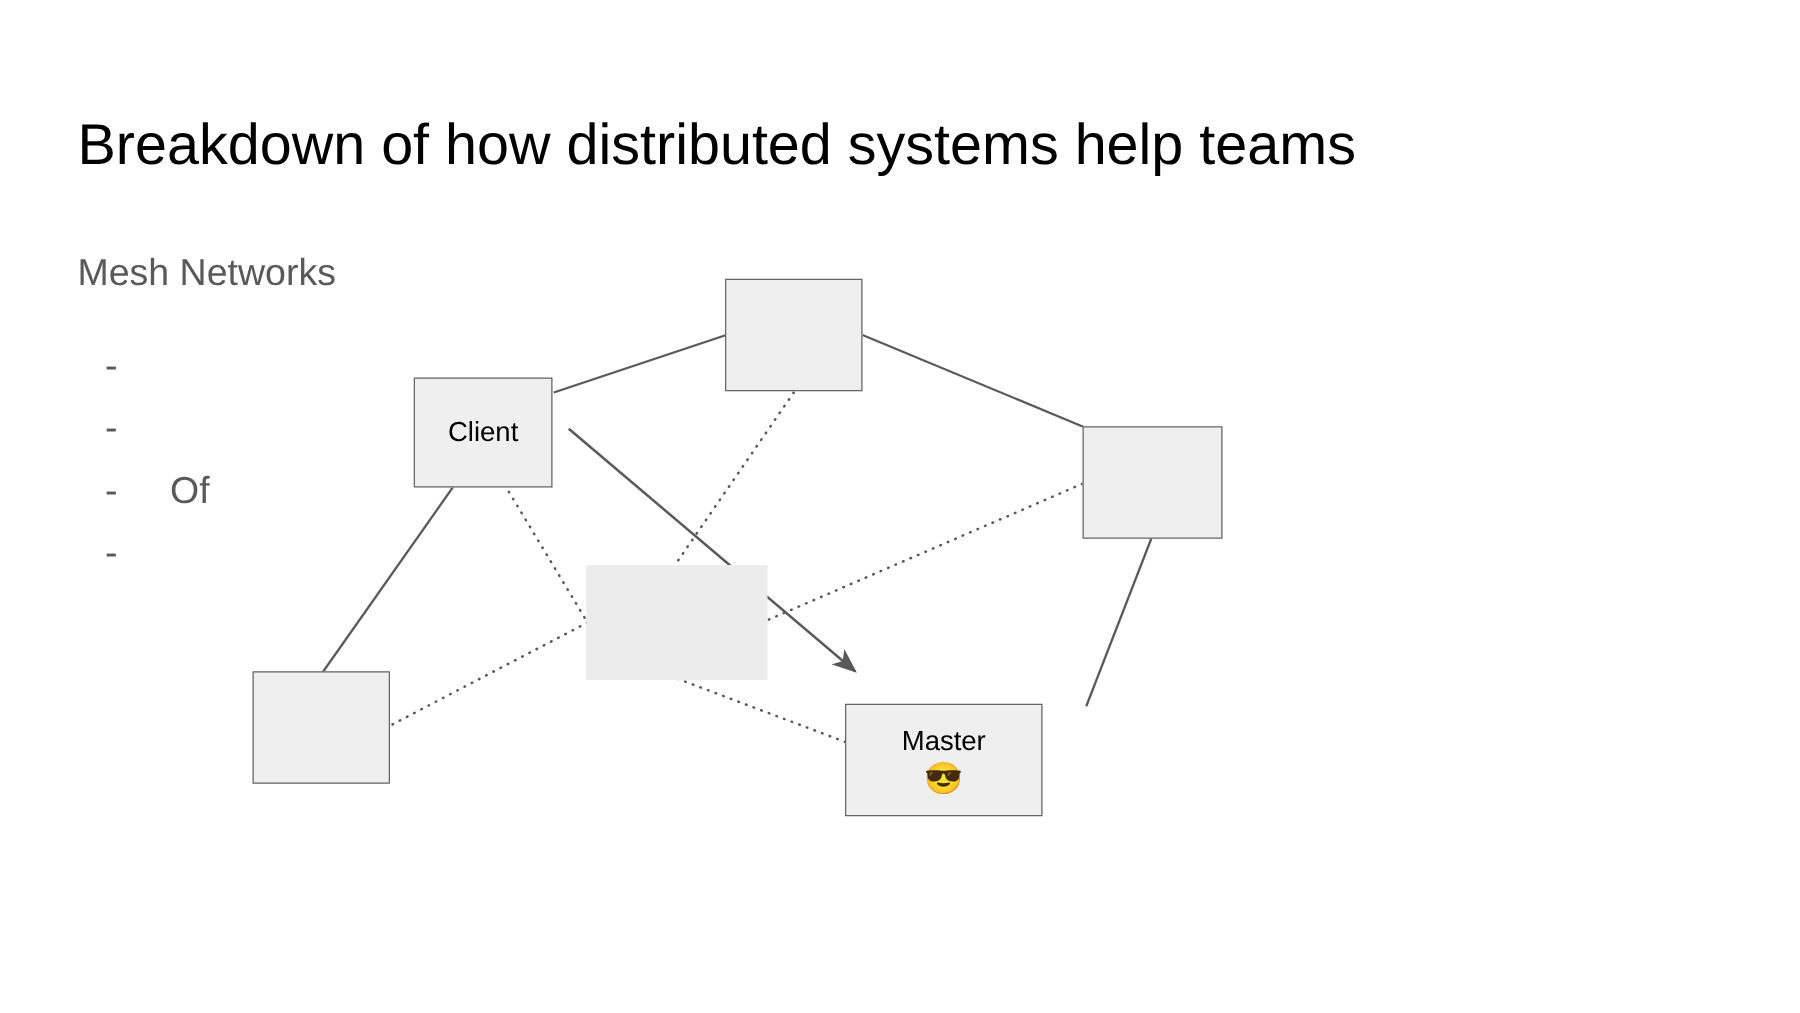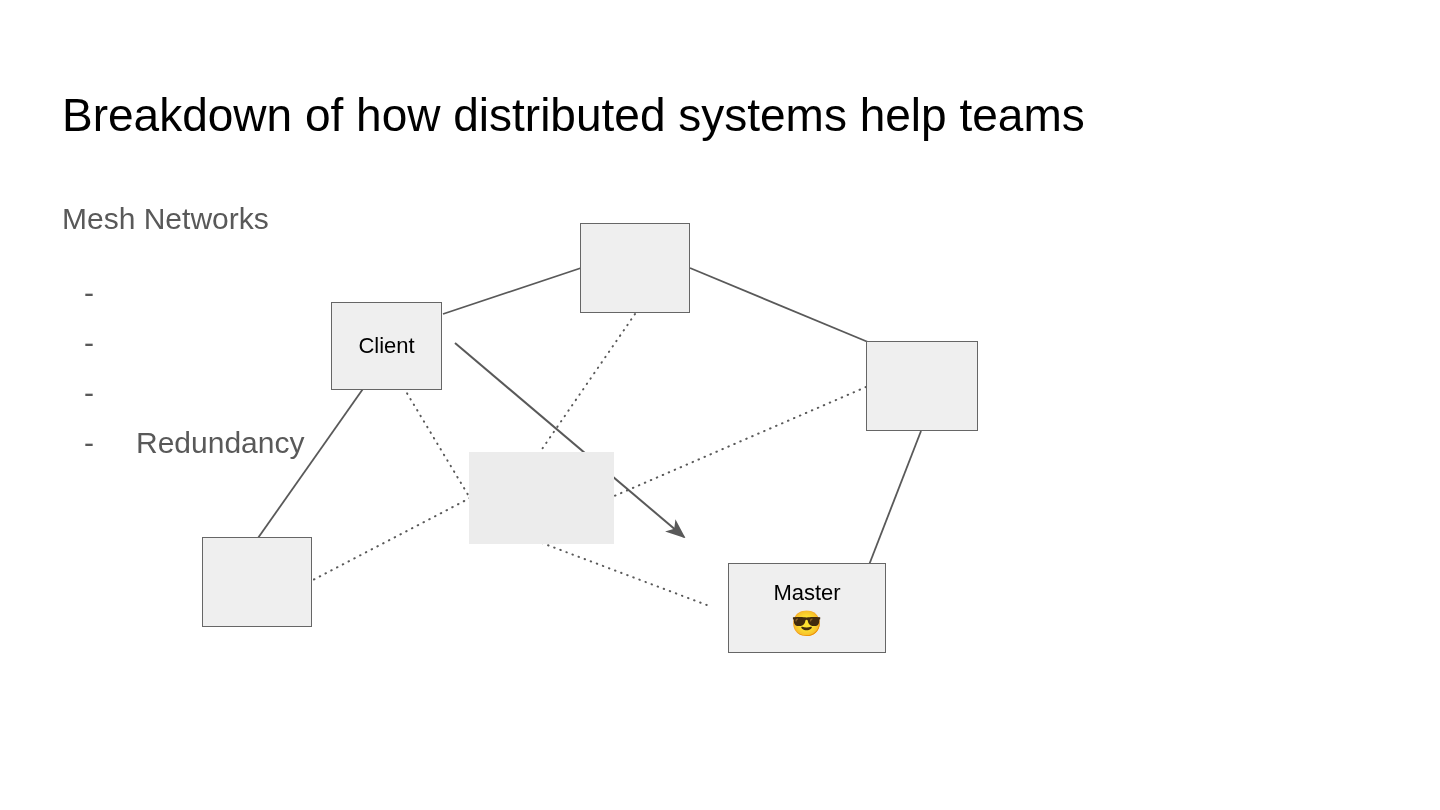--- a/index.html
+++ b/index.html
@@ -110,24 +110,24 @@
 
   <ul id="bullet-list">
     <li>
       <span class="dash">-</span>
     </li>
     <li>
       <span class="dash">-</span>
     </li>
     <li>
       <span class="dash">-</span>
+      <span class="bullet-text">Of</span>
     </li>
     <li>
       <span class="dash">-</span>
-      <span class="bullet-text">Redundancy</span>
     </li>
   </ul>
 
   <svg id="diagram-svg" viewBox="0 0 1440 810">
     <defs>
       <marker id="arrowhead" markerWidth="10" markerHeight="8" refX="9" refY="4" orient="auto" markerUnits="strokeWidth">
         <path d="M0,0 L10,4 L0,8 L2.6,4 z" fill="#595959"></path>
       </marker>
     </defs>
 
@@ -165,18 +165,18 @@
   </div>
 
   <div class="node-box no-border" style="left:469px; top:452px; width:145px; height:92px;">
     <span class="node-label"></span>
   </div>
 
   <div class="node-box" style="left:202px; top:537px; width:110px; height:90px;">
     <span class="node-label"></span>
   </div>
 
-  <div class="node-box" style="left:728px; top:563px; width:158px; height:90px;">
+  <div class="node-box" style="left:676px; top:563px; width:158px; height:90px;">
     <span class="node-label">Master</span>
     <span class="node-emoji">😎</span>
   </div>
 
 </div>
 
 </body></html>

